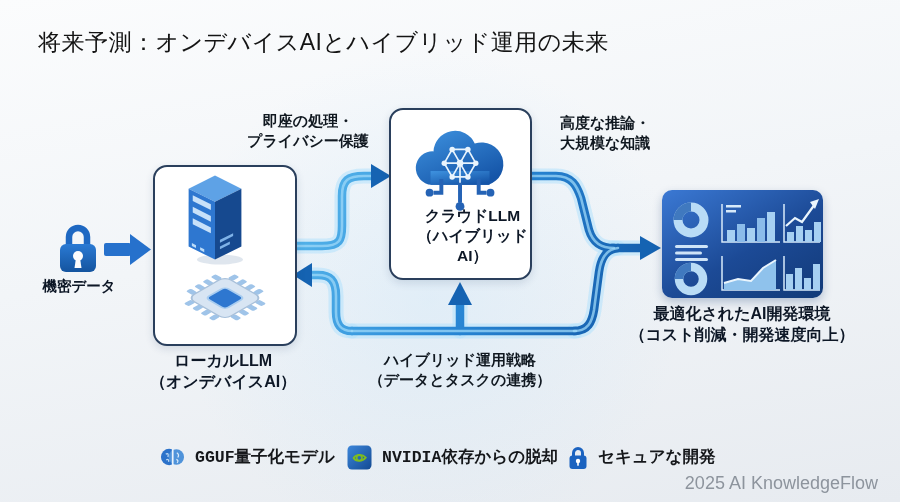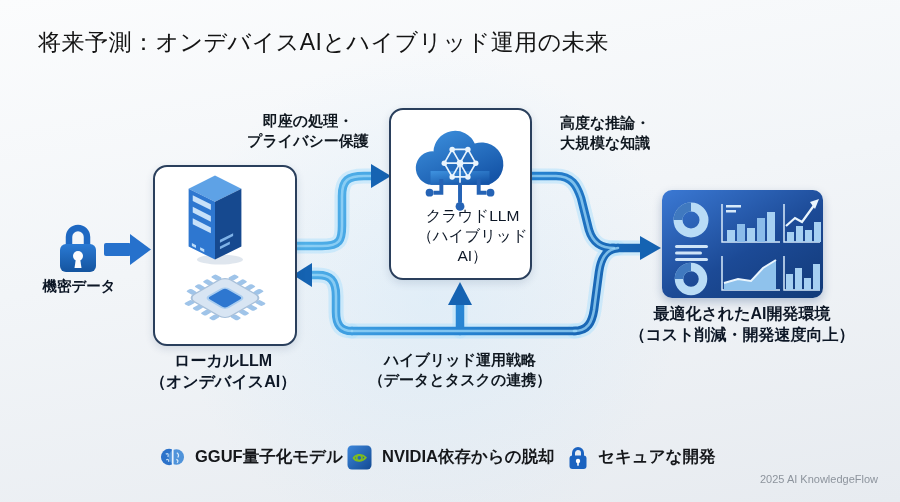--- a/index.html
+++ b/index.html
@@ -38,29 +38,29 @@
   }
   .icon-abs{position:absolute;}
   .caption{
     position:absolute;z-index:3;text-align:center;
     font-weight:700;color:#0d1726;line-height:1.32;
   }
   .caption.node-cap{font-size:16px;}
   .caption.edge-cap{font-size:15px;color:#101820;}
   .cloud-cap{
     position:absolute;left:0;right:0;bottom:12px;text-align:center;
-    font-size:15.5px;font-weight:400;color:#0d1726;line-height:1.3;margin-left:24px;
+    font-size:15.5px;font-weight:700;color:#0d1726;line-height:1.3;margin-left:24px;
   }
   .lock-figure{position:absolute;z-index:2;left:57px;top:222px;}
-  .legend{position:absolute;z-index:3;top:442px;left:0;width:900px;height:30px;}
+  .legend{position:absolute;z-index:3;top:442px;left:0;width:900px;height:30px;font-family:Liberation Mono, monospace;}
   .legend-item{position:absolute;display:flex;align-items:center;height:30px;}
   .legend-label{font-size:16.5px;font-weight:700;color:#15171a;margin-left:10px;white-space:nowrap;}
   .footer{
     position:absolute;z-index:3;right:22px;top:473px;
-    font-size:11px;color:#8d949d;
+    font-size:18px;color:#8d949d;
   }
 </style>
 </head>
 <body>
 
 <div class="stage">
 
   <h1 class="title">将来予測：オンデバイスAIとハイブリッド運用の未来</h1>
 
   <svg class="pipes" width="900" height="502" viewBox="0 0 900 502">

